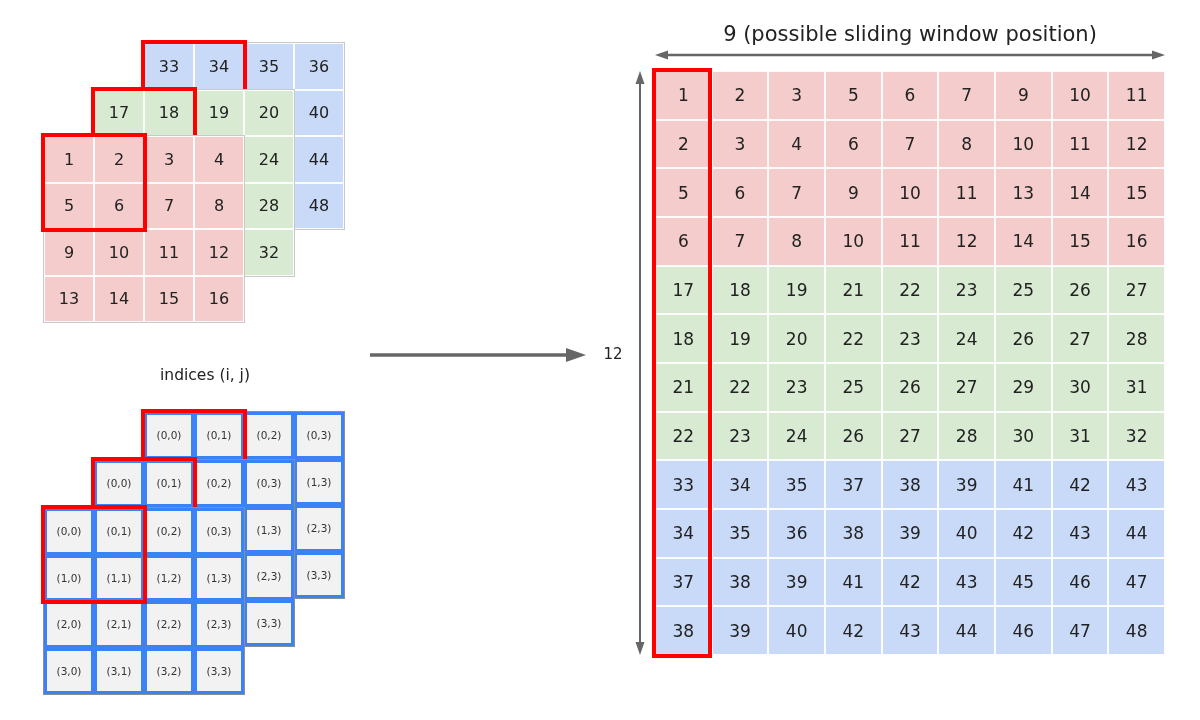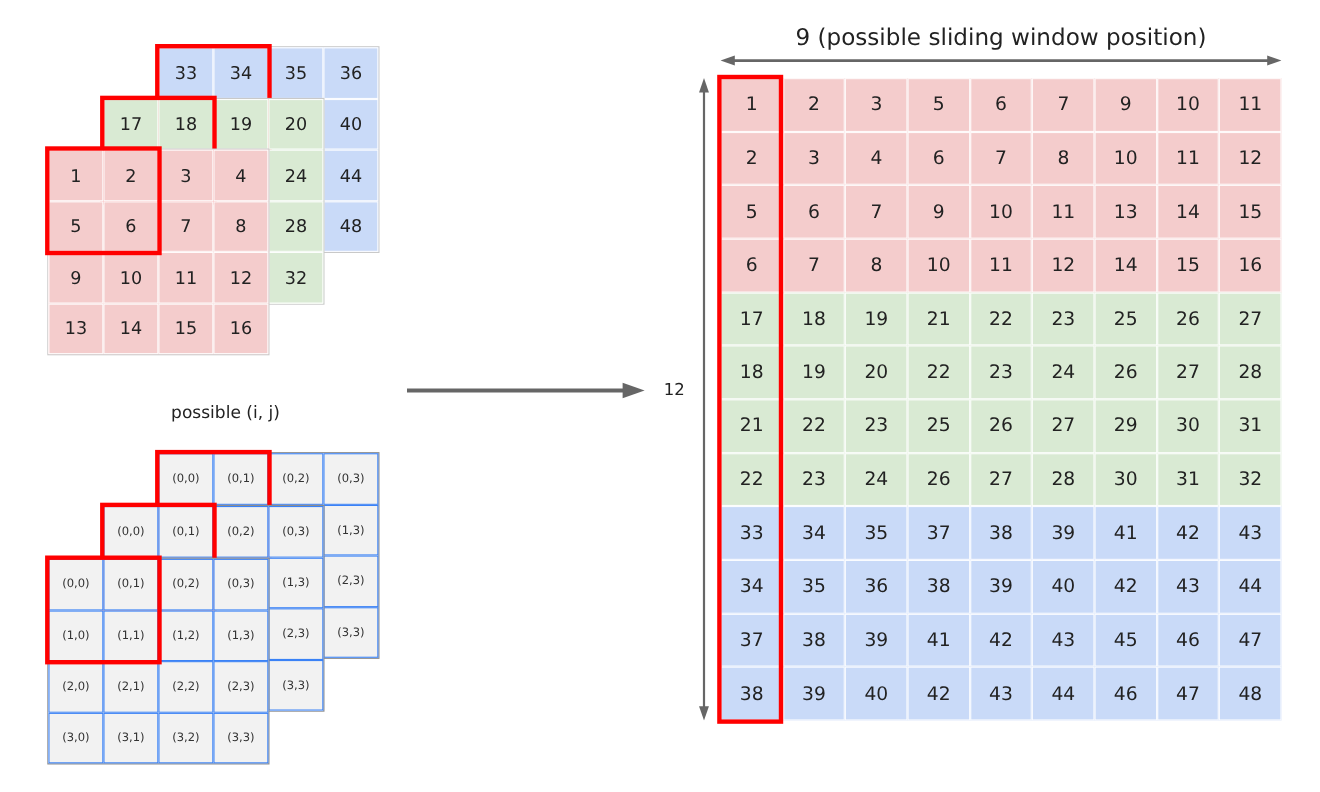--- a/index.html
+++ b/index.html
@@ -6,21 +6,21 @@
   body { font-family:"DejaVu Sans","Liberation Sans",sans-serif; }
   .canvas { position:relative; width:1200px; height:720px; background:#ffffff; overflow:hidden; }
 
   .stack-root { position:absolute; inset:0; pointer-events:none; }
 
   .layer { position:absolute; display:grid; grid-template-columns:repeat(4,50px); grid-template-rows:repeat(4,46.5px); }
   .layer.num { box-shadow:0 0 0 1px #c9c9c9; }
   .layer .cell { display:flex; align-items:center; justify-content:center; box-sizing:border-box; }
   .num .cell { font-size:16px; color:#222222; border:1px solid rgba(255,255,255,0.92); }
   .idx { box-shadow:0 0 0 1px #8d8d8d; }
-  .idx .cell { font-size:10.5px; color:#333333; border:1px solid #3b82f6; }
+  .idx .cell { font-size:10.5px; color:#333333; border:3px solid #3b82f6; }
 
   .window { position:absolute; left:-3px; top:-3px; width:106px; height:99px;
             border:4px solid #ff0000; box-sizing:border-box; }
 
   .label { position:absolute; color:#222222; text-align:center; }
   #index-title { left:55px; top:366px; width:300px; font-size:15.5px; }
   #matrix-header { left:655px; top:22px; width:510px; font-size:21px; }
   #height-label { left:596px; top:345px; width:34px; font-size:15px; }
 
   .arrow-svg { position:absolute; color:#666666; }
@@ -94,21 +94,21 @@
         <div class="cell" style="background: rgb(244, 204, 204);">11</div>
         <div class="cell" style="background: rgb(244, 204, 204);">12</div>
         <div class="cell" style="background: rgb(244, 204, 204);">13</div>
         <div class="cell" style="background: rgb(244, 204, 204);">14</div>
         <div class="cell" style="background: rgb(244, 204, 204);">15</div>
         <div class="cell" style="background: rgb(244, 204, 204);">16</div>
         <div class="window" style="border-color: rgb(255, 0, 0);"></div>
       </div>
     </div>
 
-  <div id="index-title" class="label">possible (i, j)</div>
+  <div id="index-title" class="label">indices (i, j)</div>
   <div id="index-stack" class="stack-root">
       <div class="layer idx" style="left: 144px; top: 412px;">
         <div class="cell" style="background: rgb(242, 242, 242);">(0,0)</div>
         <div class="cell" style="background: rgb(242, 242, 242);">(0,1)</div>
         <div class="cell" style="background: rgb(242, 242, 242);">(0,2)</div>
         <div class="cell" style="background: rgb(242, 242, 242);">(0,3)</div>
         <div class="cell" style="background: rgb(242, 242, 242);">(1,0)</div>
         <div class="cell" style="background: rgb(242, 242, 242);">(1,1)</div>
         <div class="cell" style="background: rgb(242, 242, 242);">(1,2)</div>
         <div class="cell" style="background: rgb(242, 242, 242);">(1,3)</div>

